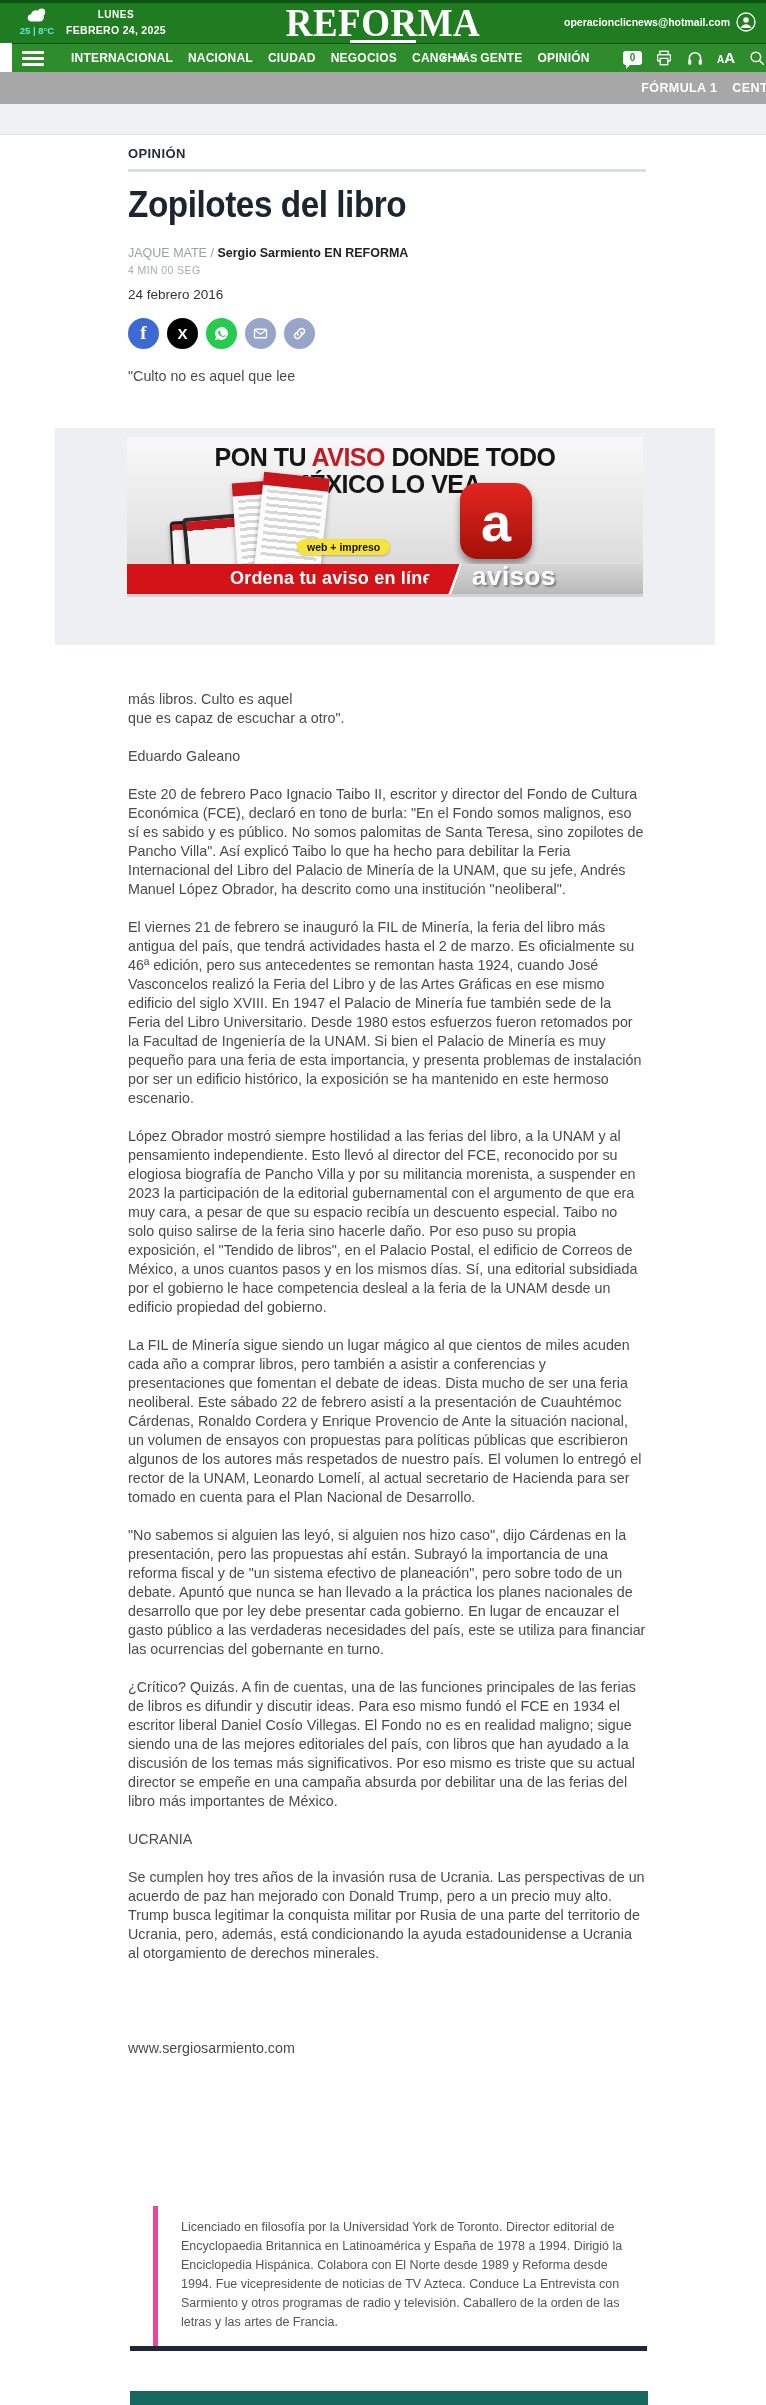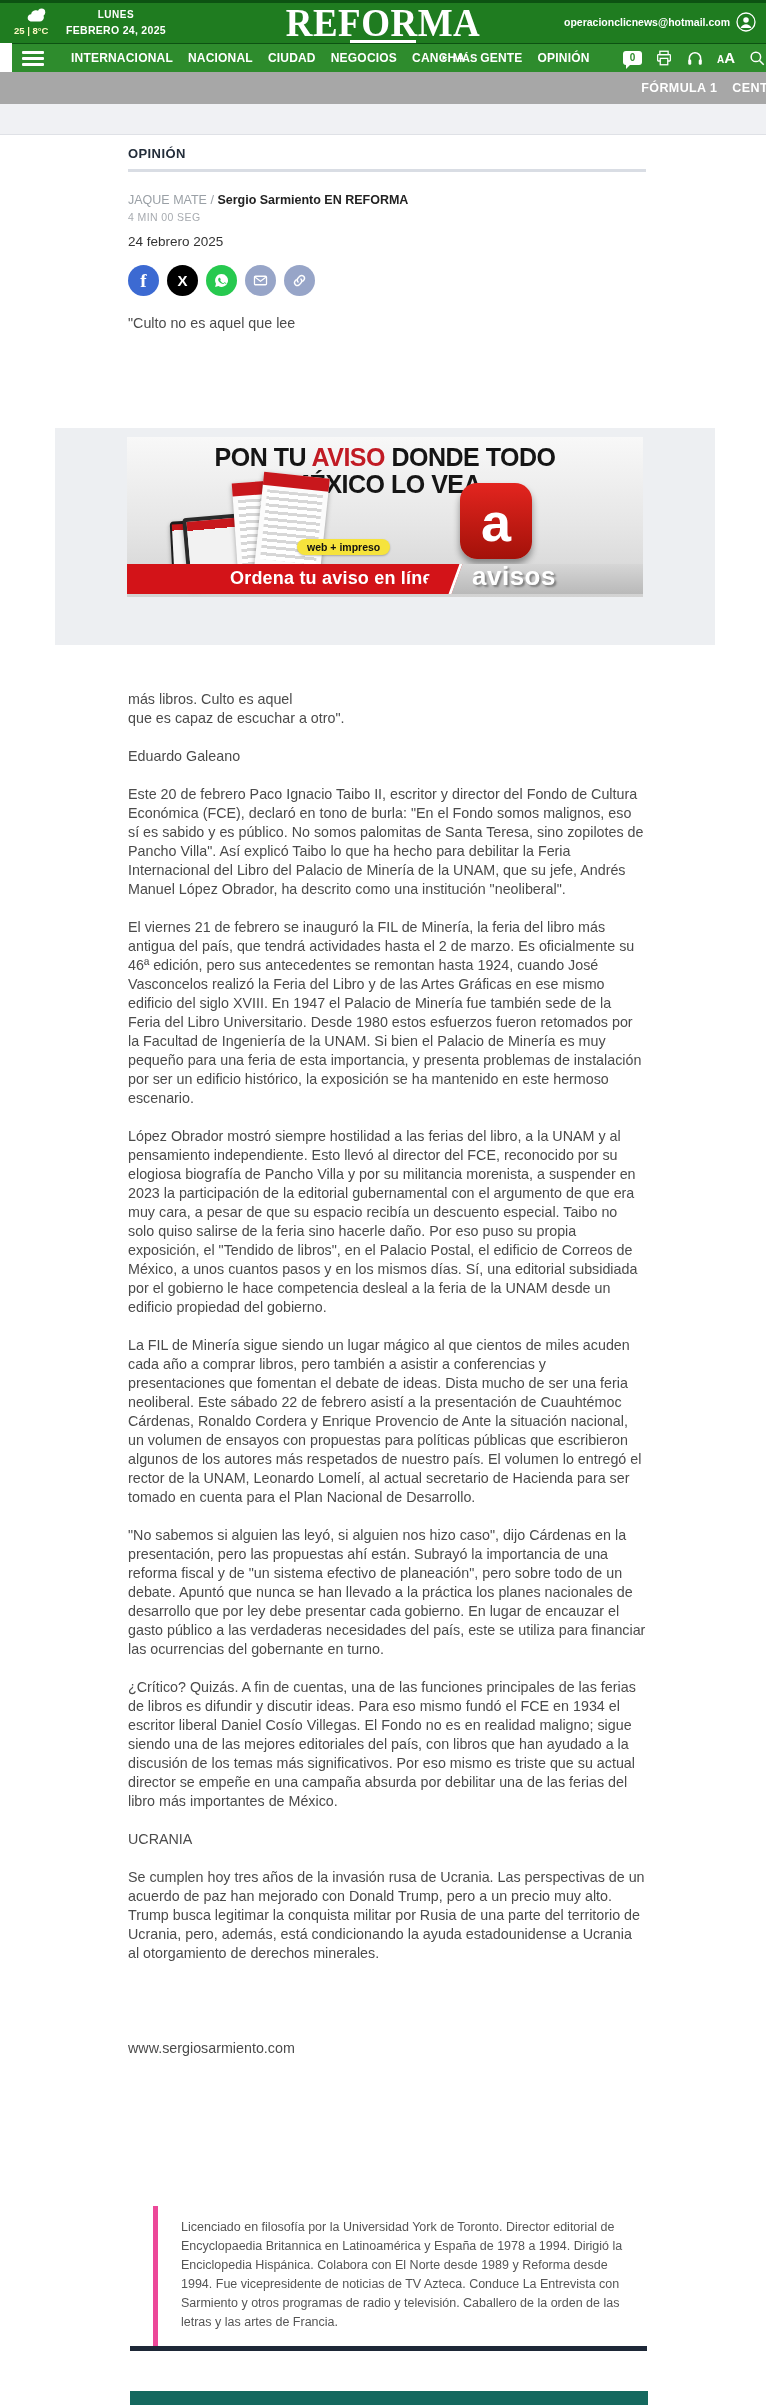--- a/index.html
+++ b/index.html
@@ -2,21 +2,21 @@
 <html><head>
 <meta charset="utf-8">
 <style>
   html,body{margin:0;padding:0;}
   body{width:766px;height:2405px;position:relative;background:#fff;
        font-family:"Liberation Sans",sans-serif;overflow:hidden;}
 
   
   .hdr{position:absolute;top:0;left:0;width:766px;height:43px;background:#1f7c20;
        box-shadow:inset 0 3px 0 #0c5212;}
-  .weather{position:absolute;left:14px;top:5px;width:46px;color:#fef9c3;}
+  .weather{position:absolute;left:14px;top:5px;width:46px;text-align:center;color:#5eead4;}
   .weather svg{width:22px;height:16px;display:block;margin:2px auto 0;}
   .temp{font-size:9.5px;font-weight:700;margin-top:2px;white-space:nowrap;}
   .daybox{position:absolute;left:66px;top:9px;color:#fff;text-align:center;}
   .daybox .day{font-size:10px;font-weight:700;letter-spacing:.5px;}
   .daybox .date{font-size:10.5px;font-weight:700;margin-top:4px;letter-spacing:.3px;}
   .logo{position:absolute;left:50%;top:1px;transform:translateX(-50%) scaleY(1.08);
         color:#fff;font-family:"Liberation Serif",serif;font-weight:700;font-size:37px;
         letter-spacing:.5px;white-space:nowrap;cursor:pointer;}
   .logo-underline{position:absolute;left:50%;top:40px;transform:translateX(-50%);
         width:66px;height:3px;background:#fff;z-index:3;}
@@ -199,25 +199,26 @@
   <div class="subnav-inner">
       <span>FÓRMULA 1</span>
       <span>CENTENARIUS</span>
     </div>
 </div>
 <div class="lightband"></div>
 
 <div class="article-top">
   <div class="section-label">OPINIÓN</div>
   <div class="divider"></div>
+  <h1><span>Zopilotes del libro</span></h1>
   <div class="byline">
     <span class="col">JAQUE MATE / </span><span class="auth">Sergio Sarmiento EN REFORMA</span>
   </div>
   <div class="readtime">4 MIN 00 SEG</div>
-  <div class="pubdate">24 febrero 2025</div>
+  <div class="pubdate">24 febrero 2016</div>
   <div class="social">
     <span class="sbtn fb">
         <span>f</span>
       </span>
     <span class="sbtn xx">
         <span>X</span>
       </span>
     <span class="sbtn wa">
       <svg viewBox="0 0 24 24">
         <path fill="#fff" d="M12 3a9 9 0 0 0-7.8 13.5L3 21l4.7-1.2A9 9 0 1 0 12 3zm4.3 12.6c-.2.6-1.2 1.1-1.7 1.2-.4.1-1 .1-1.6-.1-2.6-.8-4.3-3-4.6-3.4-.3-.4-1.1-1.5-1.1-2.8 0-1.3.7-1.9.9-2.2.2-.3.5-.3.7-.3h.5c.2 0 .4 0 .6.5l.8 1.9c.1.2.1.4 0 .6l-.4.6c-.1.2-.2.3 0 .6.2.3.8 1.3 1.8 2.1 1.2 1 2.1 1.3 2.4 1.4.3.1.5.1.6-.1l.7-.9c.2-.2.4-.2.6-.1l1.8.9c.2.1.4.2.4.3 0 .1 0 .5-.2 1z"></path>

